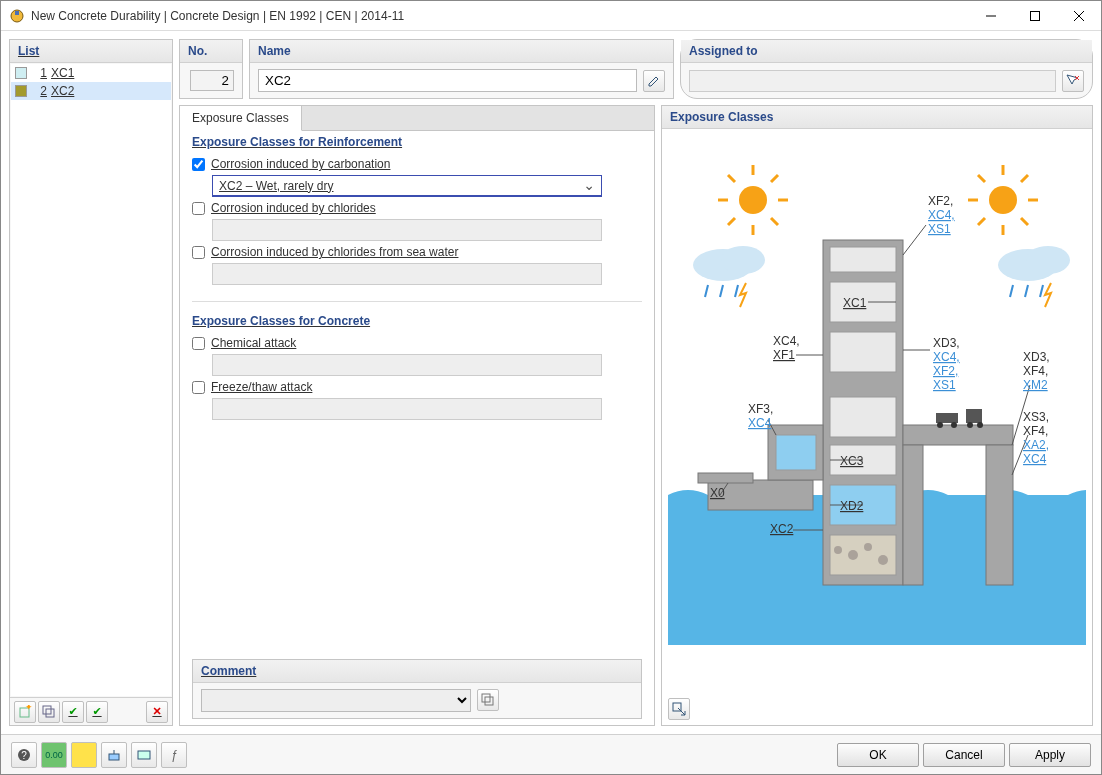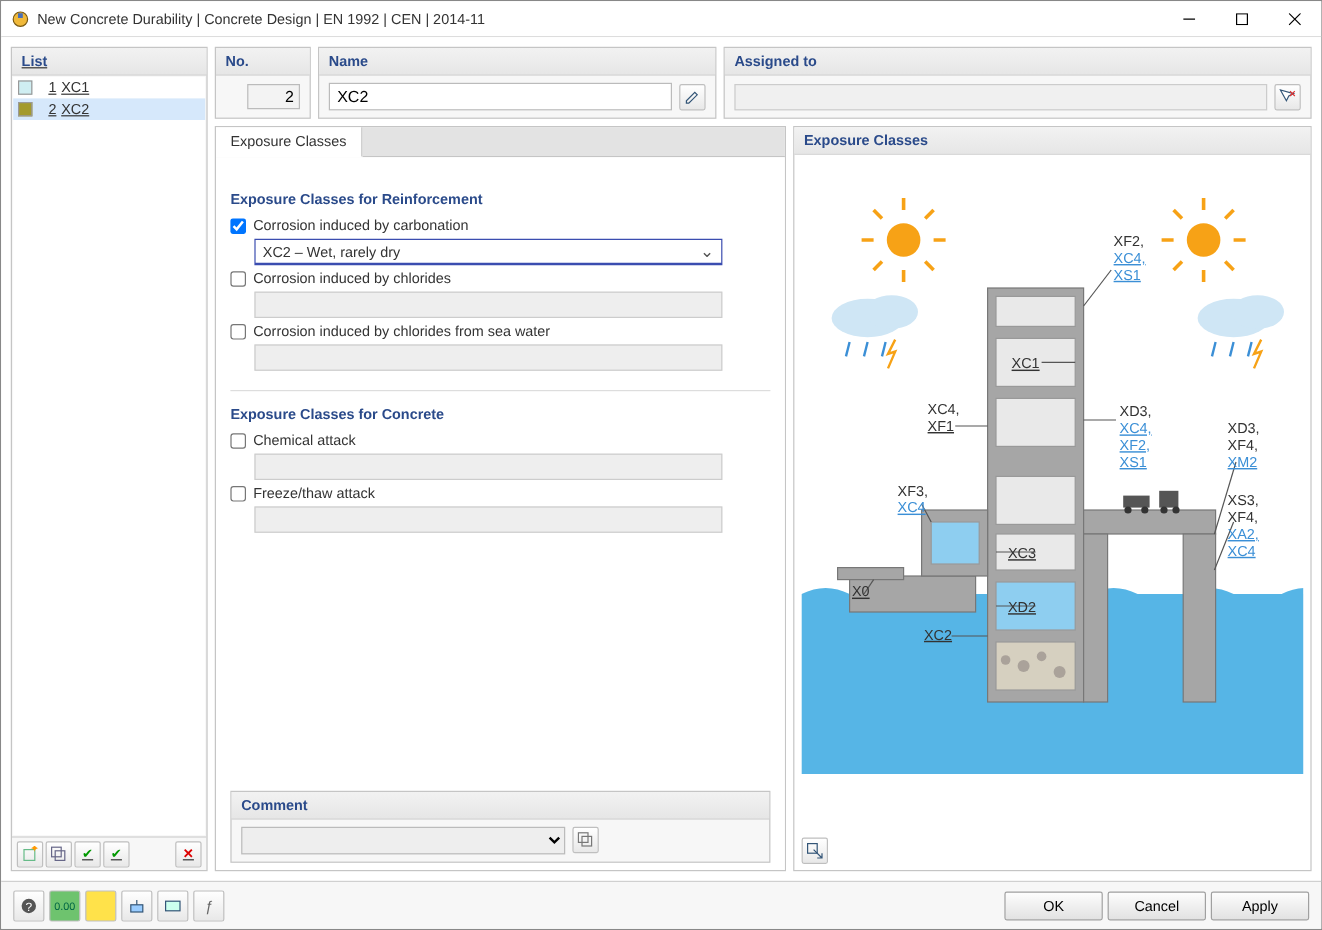--- a/index.html
+++ b/index.html
@@ -29,41 +29,41 @@
 .left-toolbar .spacer { flex: 1; }
 
 
 .center { flex: 1; display: flex; flex-direction: column; gap: 6px; min-width: 0; }
 
 .row { display: flex; gap: 6px; }
 .panel { border: 1px solid #c5c5c5; background: #f7f7f7; display: flex; flex-direction: column; }
 .panel .phdr { background: linear-gradient(#f2f2f2,#e6e6e6); border-bottom: 1px solid #d0d0d0; padding: 4px 8px; font-weight: 600; color: #2a4a8a; font-size: 12px; }
 .panel .pbody { padding: 6px 8px; flex: 1; display: flex; align-items: center; }
 
-.no-panel { width: 80px; }
+.no-panel { width: 64px; }
 .no-panel .pbody { justify-content: flex-end; }
 .no-panel input { width: 44px; text-align: right; border: 1px solid #bbb; padding: 2px 4px; background: #f3f3f3; }
 
 .name-panel { flex: 1; }
 .name-panel .pbody { gap: 6px; }
 .name-panel input { flex: 1; border: 1px solid #bbb; padding: 3px 6px; background: #fff; }
 .name-panel .editbtn { width: 22px; height: 22px; border: 1px solid #bfbfbf; background: linear-gradient(#fff,#e8e8e8); display: flex; align-items: center; justify-content: center; border-radius: 2px; }
 
-.assign-panel { width: 490px; }
+.assign-panel { width: 413px; border-radius: 17px; }
 .assign-panel .pbody { gap: 6px; }
 .assign-panel .assign-field { flex: 1; height: 22px; border: 1px solid #ccc; background: #f0f0f0; }
 .assign-panel .pickbtn { width: 22px; height: 22px; border: 1px solid #bfbfbf; background: linear-gradient(#fff,#e8e8e8); display: flex; align-items: center; justify-content: center; border-radius: 2px; position: relative; }
 
 
 .big-panel { flex: 1; display: flex; gap: 6px; min-height: 0; }
 .tabs-panel { flex: 1; border: 1px solid #c5c5c5; background: #f7f7f7; display: flex; flex-direction: column; min-width: 0; }
 .tabstrip { display: flex; background: #e3e3e3; border-bottom: 1px solid #c5c5c5; }
 .tab { padding: 5px 12px; font-size: 12px; border-right: 1px solid #c5c5c5; background: #ececec; color: #333; }
 .tab.active { background: #fff; border-bottom: 1px solid #fff; margin-bottom: -1px; }
-.tabbody { flex: 1; padding: 24px 12px 6px 12px; background: #fff; overflow: auto; display:flex; flex-direction: column;}
+.tabbody { flex: 1; padding: 0 12px 6px 12px; background: #fff; overflow: auto; display:flex; flex-direction: column; text-decoration: underline;}
 
 .section-hdr { color: #2a4a8a; font-weight: 600; margin-bottom: 8px; margin-top: 4px; }
 .opt { margin-bottom: 4px; }
 .opt label { display: flex; align-items: center; gap: 6px; }
 .opt input[type=checkbox] { width: 13px; height: 13px; }
 .opt .optfield { margin-left: 20px; margin-top: 4px; height: 22px; border: 1px solid #ccc; background: #eee; width: 390px; }
 .opt .optfield.sel { background: #fff; border: 1px solid #3b4db0; display: flex; align-items: center; padding: 0 6px; position: relative; border-bottom-width:2px;}
 .opt .optfield.sel::after { content: "⌄"; position: absolute; right: 6px; top: 1px; font-size: 14px; color: #555; }
 
 hr.sep { border: none; border-top: 1px solid #ddd; margin: 12px 0 8px 0; }

